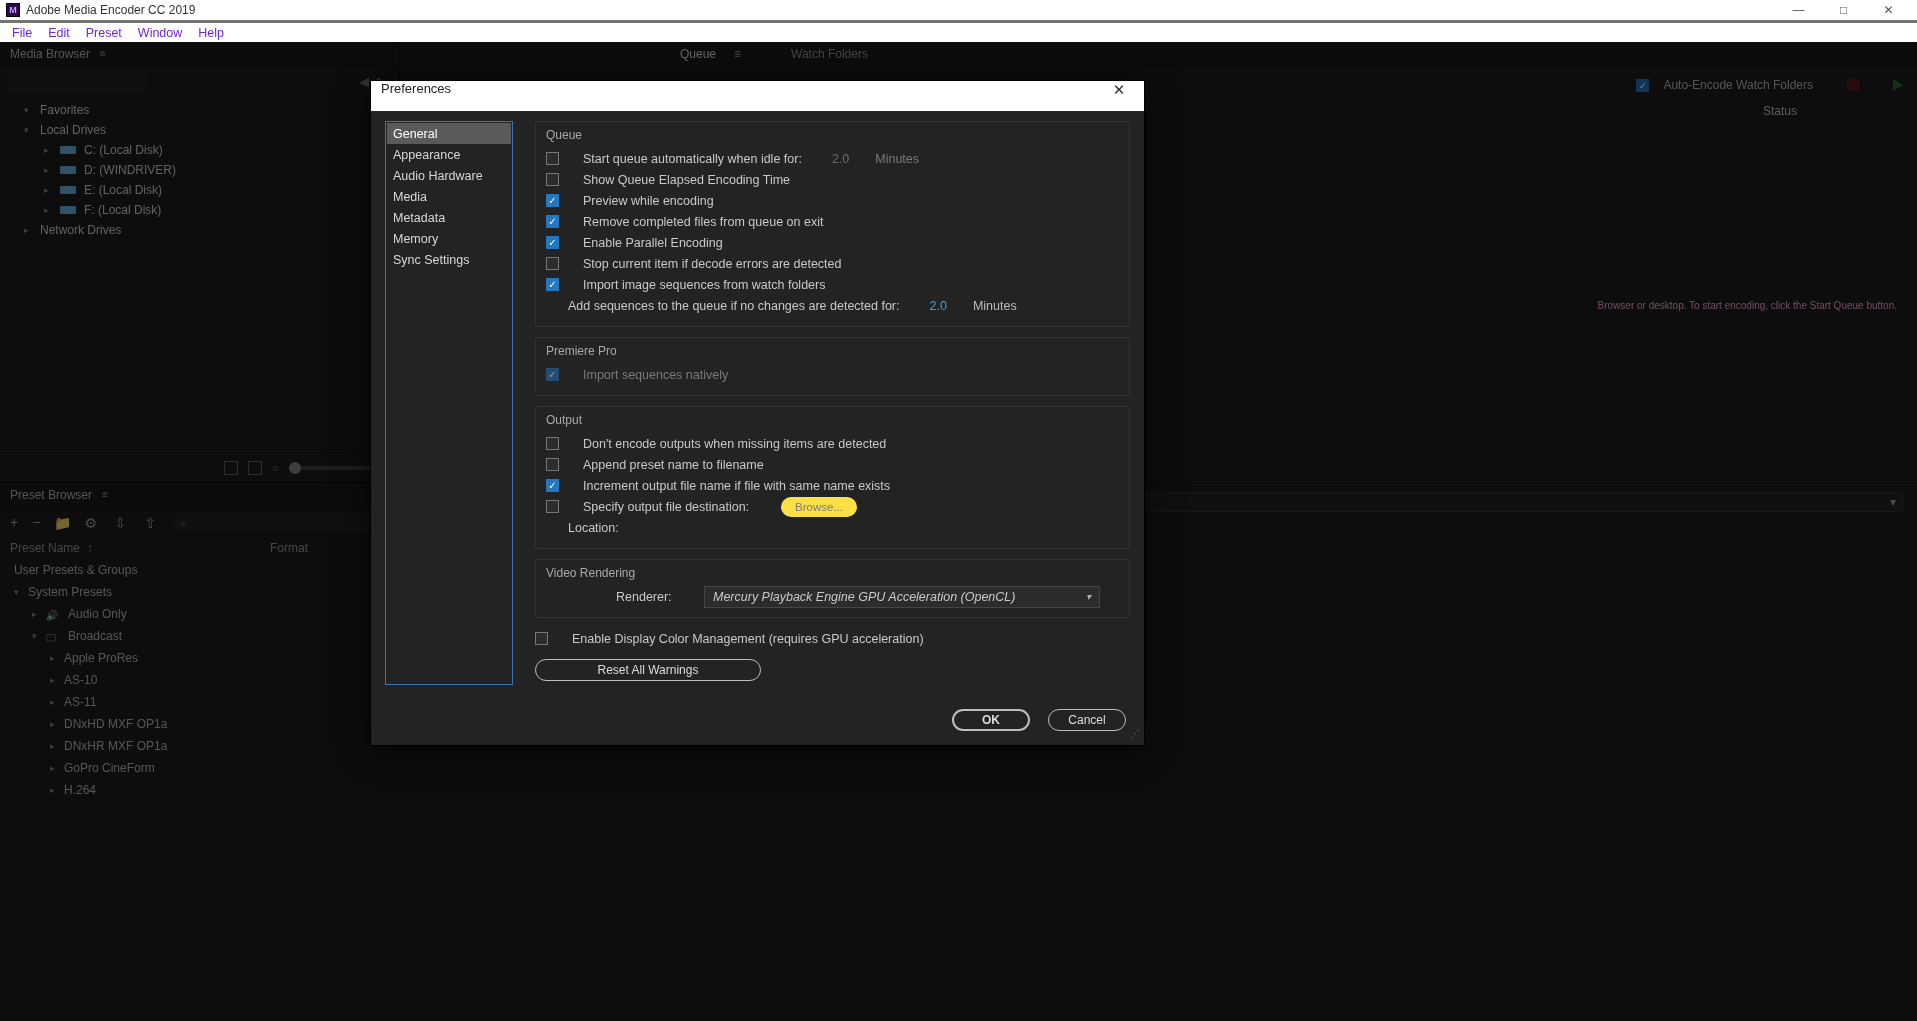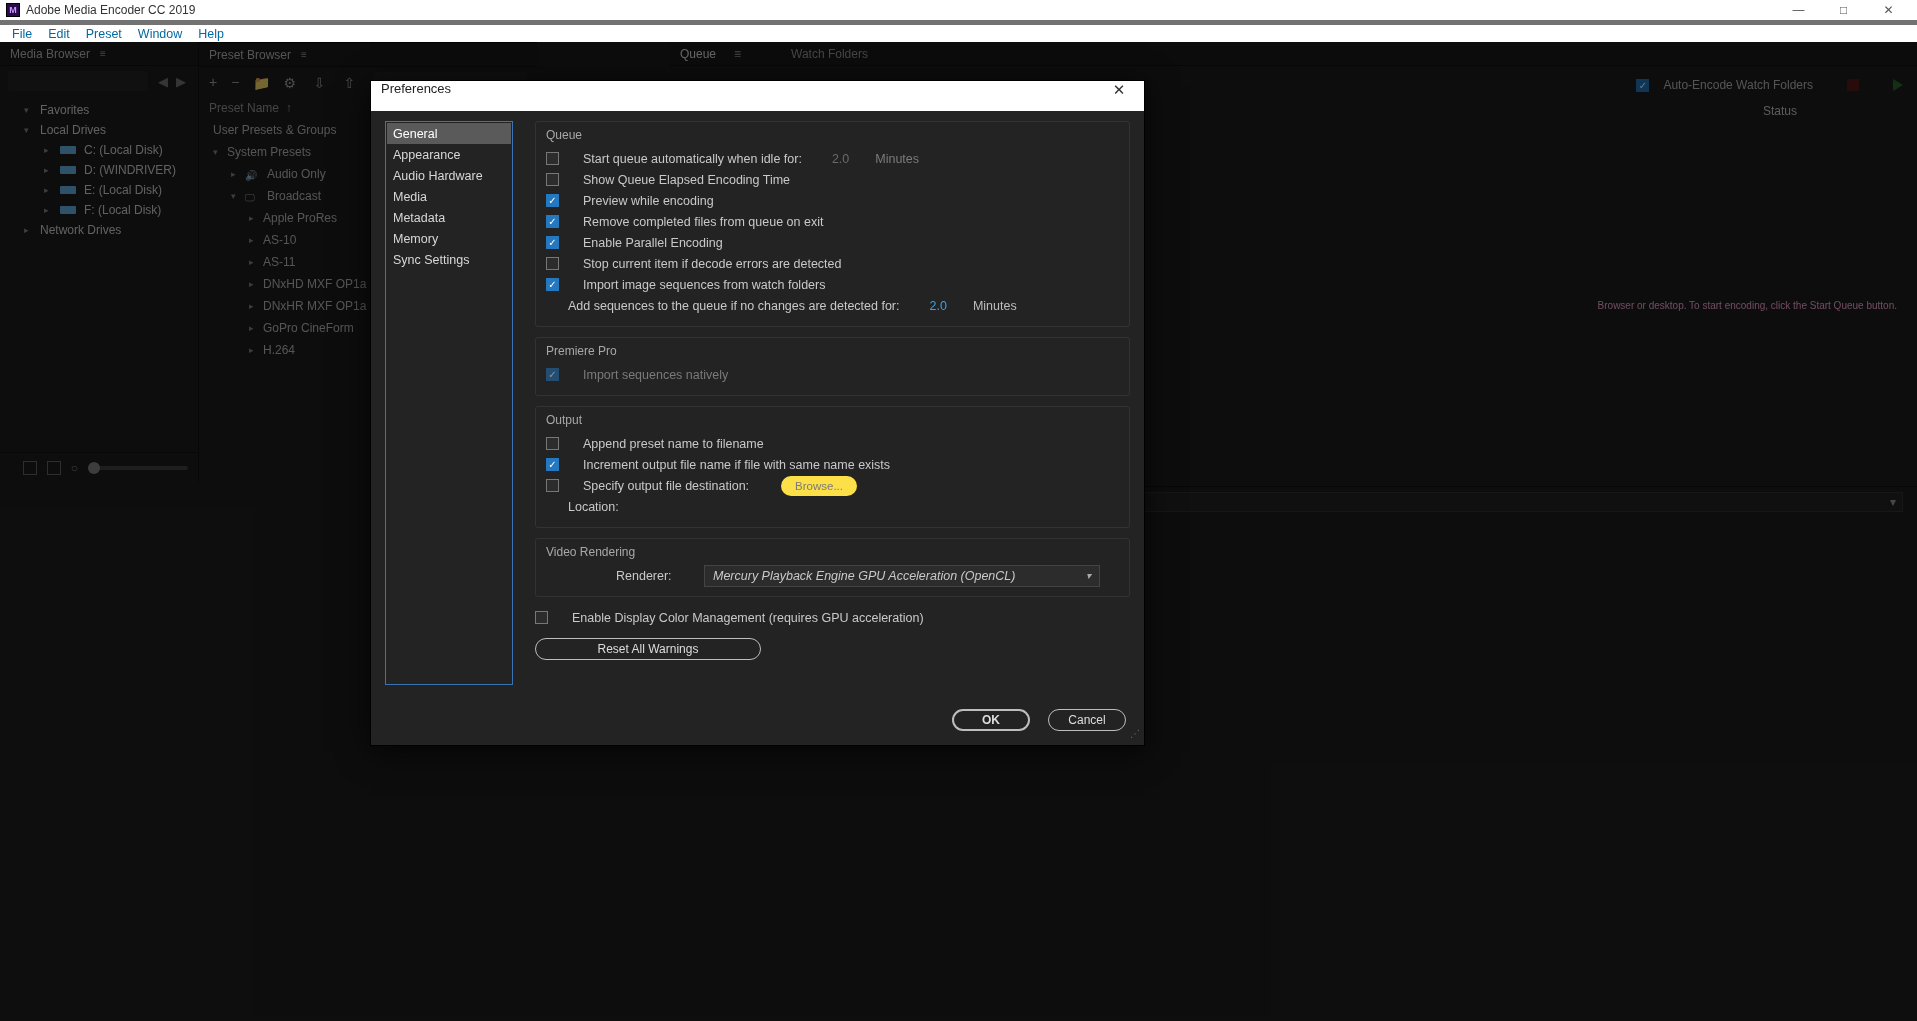--- a/index.html
+++ b/index.html
@@ -6,29 +6,29 @@
   html, body { width: 1917px; height: 1021px; overflow: hidden; background:#1e1e1e; }
 
   
   .titlebar { height:20px; background:#fff; display:flex; align-items:center; padding:0 6px; font-size:12px; color:#333; }
   .titlebar .logo { width:14px; height:14px; background:#2a0a4a; border:1px solid #000; margin-right:6px; display:flex; align-items:center; justify-content:center; }
   .titlebar .logo::before{content:'M'; color:#c99cff; font-size:9px; font-weight:bold;}
   .titlebar .spacer { flex:1; }
   .titlebar .winbtn { width:45px; height:20px; display:flex; align-items:center; justify-content:center; color:#555; font-size:12px; }
 
   
-  .menubar { height:22px; background:#fff; display:flex; align-items:center; padding:0 4px; font-size:12.5px; color:#0369a1; border-top:5px solid #737373; }
+  .menubar { height:22px; background:#fff; display:flex; align-items:center; padding:0 4px; font-size:12.5px; color:#6d28d9; border-top:3px solid #737373; }
   .menubar .mitem { padding:0 8px; }
 
   
   .workspace { position:relative; width:1917px; height:calc(1021px - 42px); background:#1e1e1e; }
   .dim-overlay { position:absolute; inset:0; background:rgba(0,0,0,0.55); }
 
   
-  .left-col { position:absolute; left:0; top:0; width:400px; height:100%; display:flex; flex-direction:row; }
+  .left-col { position:absolute; left:0; top:0; width:400px; height:100%; display:flex; flex-direction:column; }
   .right-col { position:absolute; left:670px; top:0; right:0; height:100%; display:flex; flex-direction:column; }
 
   .panel-header { height:24px; display:flex; align-items:center; padding:0 10px; color:#bdbdbd; font-size:12px; background:#1b1b1b; border-bottom:1px solid #111; }
   .panel-header .menu-icon { margin-left:10px; color:#9a9a9a; font-size:10px; letter-spacing:1px; }
 
   
   .mb-toolbar { height:30px; display:flex; align-items:center; padding:0 8px; }
   .mb-toolbar .search { flex:0 0 140px; height:20px; background:#242424; border-radius:3px; margin-right:6px; }
   .mb-toolbar .navarrow { width:18px; height:18px; color:#777; display:flex; align-items:center; justify-content:center; font-size:13px; }
   .tree { padding:4px 6px; font-size:12px; color:#d7d7d7; }
@@ -355,20 +355,24 @@
               <span class="chkbox checked disabled"></span>
               <span>Import sequences natively</span>
             </div>
         </div>
 
         
         <div class="group">
           <div class="gtitle">Output</div>
           <div class="crow">
               <span class="chkbox"></span>
+              <span>Don't encode outputs when missing items are detected</span>
+            </div>
+          <div class="crow">
+              <span class="chkbox"></span>
               <span>Append preset name to filename</span>
             </div>
           <div class="crow">
               <span class="chkbox checked"></span>
               <span>Increment output file name if file with same name exists</span>
             </div>
           <div class="crow">
             <span class="chkbox"></span>
             <span>Specify output file destination:</span>
             <span class="browse-btn">Browse...</span>

